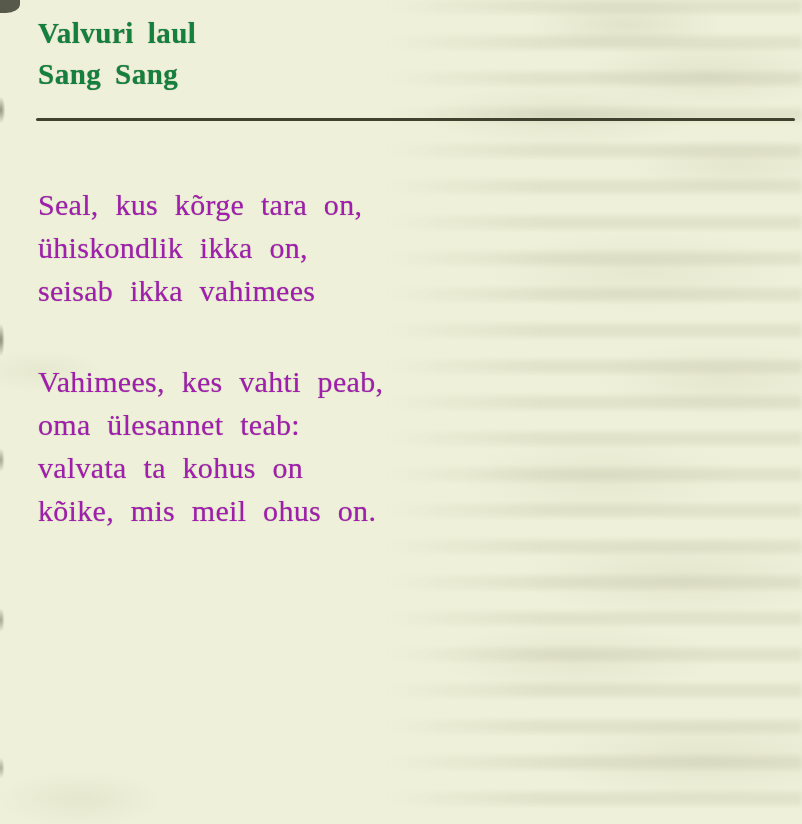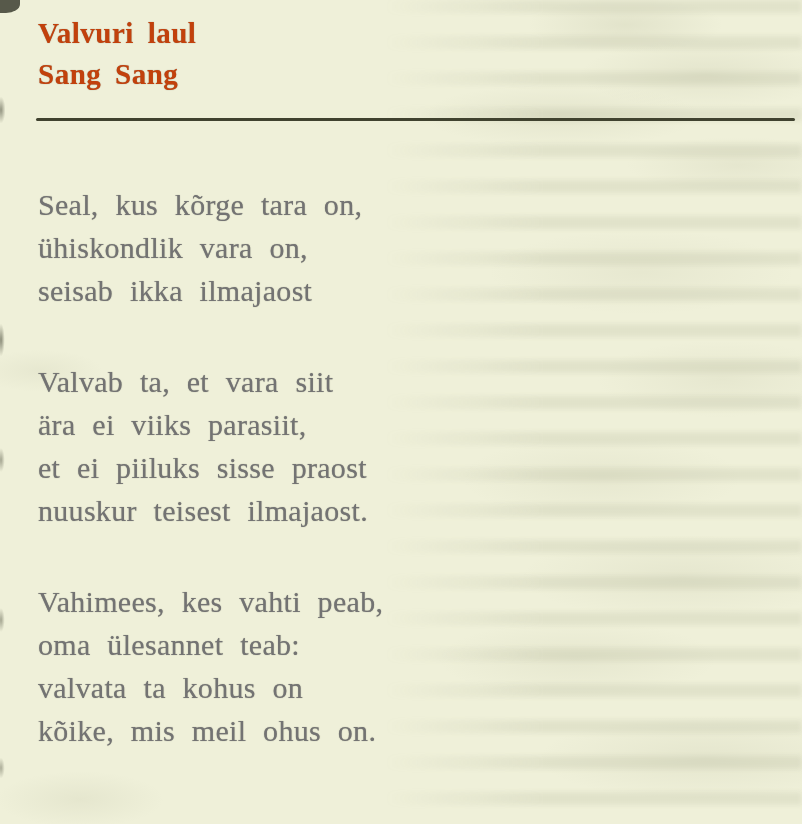--- a/index.html
+++ b/index.html
@@ -77,39 +77,39 @@
     position: relative;
   }
   .title, .author {
     margin: 0;
     padding-left: 38px;
     font-weight: bold;
     font-size: 29px;
     line-height: 41px;
     letter-spacing: 0.5px;
     word-spacing: 6px;
-    color: #c2410c;
+    color: #15803d;
     text-shadow: 0 0 1px rgba(35,37,28,0.45);
   }
   .title { padding-top: 13px; }
   .rule {
     margin: 23px 0 0 36px;
     width: 759px;
     height: 3px;
     background: #40422f;
     border-radius: 2px;
   }
   .poem {
     margin-top: 62px;
     padding-left: 38px;
     font-size: 30px;
     line-height: 43px;
     letter-spacing: 0.3px;
     word-spacing: 9px;
-    color: #737373;
+    color: #a21caf;
     text-shadow: 0 0 1px rgba(46,48,39,0.45);
   }
   .poem p { margin: 0; }
   .stanza + .stanza { margin-top: 48px; }
 </style>
 </head>
 <body>
 
 <div class="page">
   <div class="texture"></div>
@@ -118,28 +118,22 @@
   <div class="edge-artifacts"></div>
 
   <div class="content">
     <div class="title">Valvuri laul</div>
     <div class="author">Sang Sang</div>
     <div class="rule"></div>
 
     <div class="poem">
       <div class="stanza">
         <p>Seal, kus kõrge tara on,</p>
-        <p>ühiskondlik vara on,</p>
-        <p>seisab ikka ilmajaost</p>
-      </div>
-      <div class="stanza">
-        <p>Valvab ta, et vara siit</p>
-        <p>ära ei viiks parasiit,</p>
-        <p>et ei piiluks sisse praost</p>
-        <p>nuuskur teisest ilmajaost.</p>
+        <p>ühiskondlik ikka on,</p>
+        <p>seisab ikka vahimees</p>
       </div>
       <div class="stanza">
         <p>Vahimees, kes vahti peab,</p>
         <p>oma ülesannet teab:</p>
         <p>valvata ta kohus on</p>
         <p>kõike, mis meil ohus on.</p>
       </div>
     </div>
   </div>
 </div>

